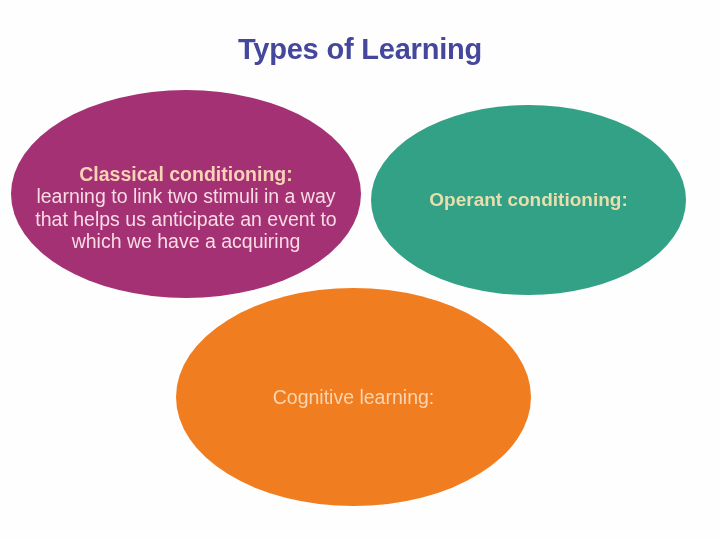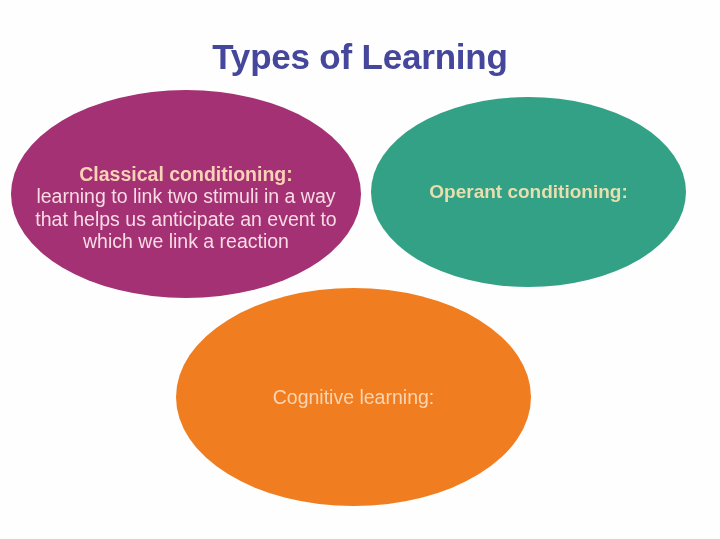--- a/index.html
+++ b/index.html
@@ -21,21 +21,21 @@
     background: #fefefe;
   }
 
   
   #slide-title {
     position: absolute;
     left: 0;
     top: 14px;
     width: 720px;
     text-align: center;
-    font-size: 35px;
+    font-size: 29px;
     font-weight: bold;
     color: #44479b;
     letter-spacing: -0.2px;
     line-height: 1.15;
   }
 
   
   .ellipse {
     position: absolute;
     border-radius: 50%;
@@ -81,21 +81,21 @@
     font-size: 19.5px;
     margin-top: 28px;
   }
   #node-classical .node-body {
     color: #f9dbe4;
   }
 
   
   #node-operant {
     left: 371px;
-    top: 97px;
+    top: 105px;
     width: 315px;
     height: 190px;
     background: #33a186;
     z-index: 2;
   }
   #node-operant .ellipse-text {
     font-size: 19px;
     color: #edf6f1;
   }
   #node-operant .node-heading {
@@ -131,21 +131,21 @@
 </head>
 <body>
 
 <div id="slide">
 
   <h1 id="slide-title">Types of Learning</h1>
 
   <div class="ellipse" id="node-classical">
     <div class="ellipse-text">
       <span class="node-heading">Classical conditioning:</span>
-      <span class="node-body">learning to link two stimuli in a way that helps us anticipate an event to which we link a reaction</span>
+      <span class="node-body">learning to link two stimuli in a way that helps us anticipate an event to which we have a acquiring</span>
     </div>
   </div>
 
   <div class="ellipse" id="node-operant">
     <div class="ellipse-text">
       <span class="node-heading">Operant conditioning:</span>
     </div>
   </div>
 
   <div class="ellipse" id="node-cognitive">

